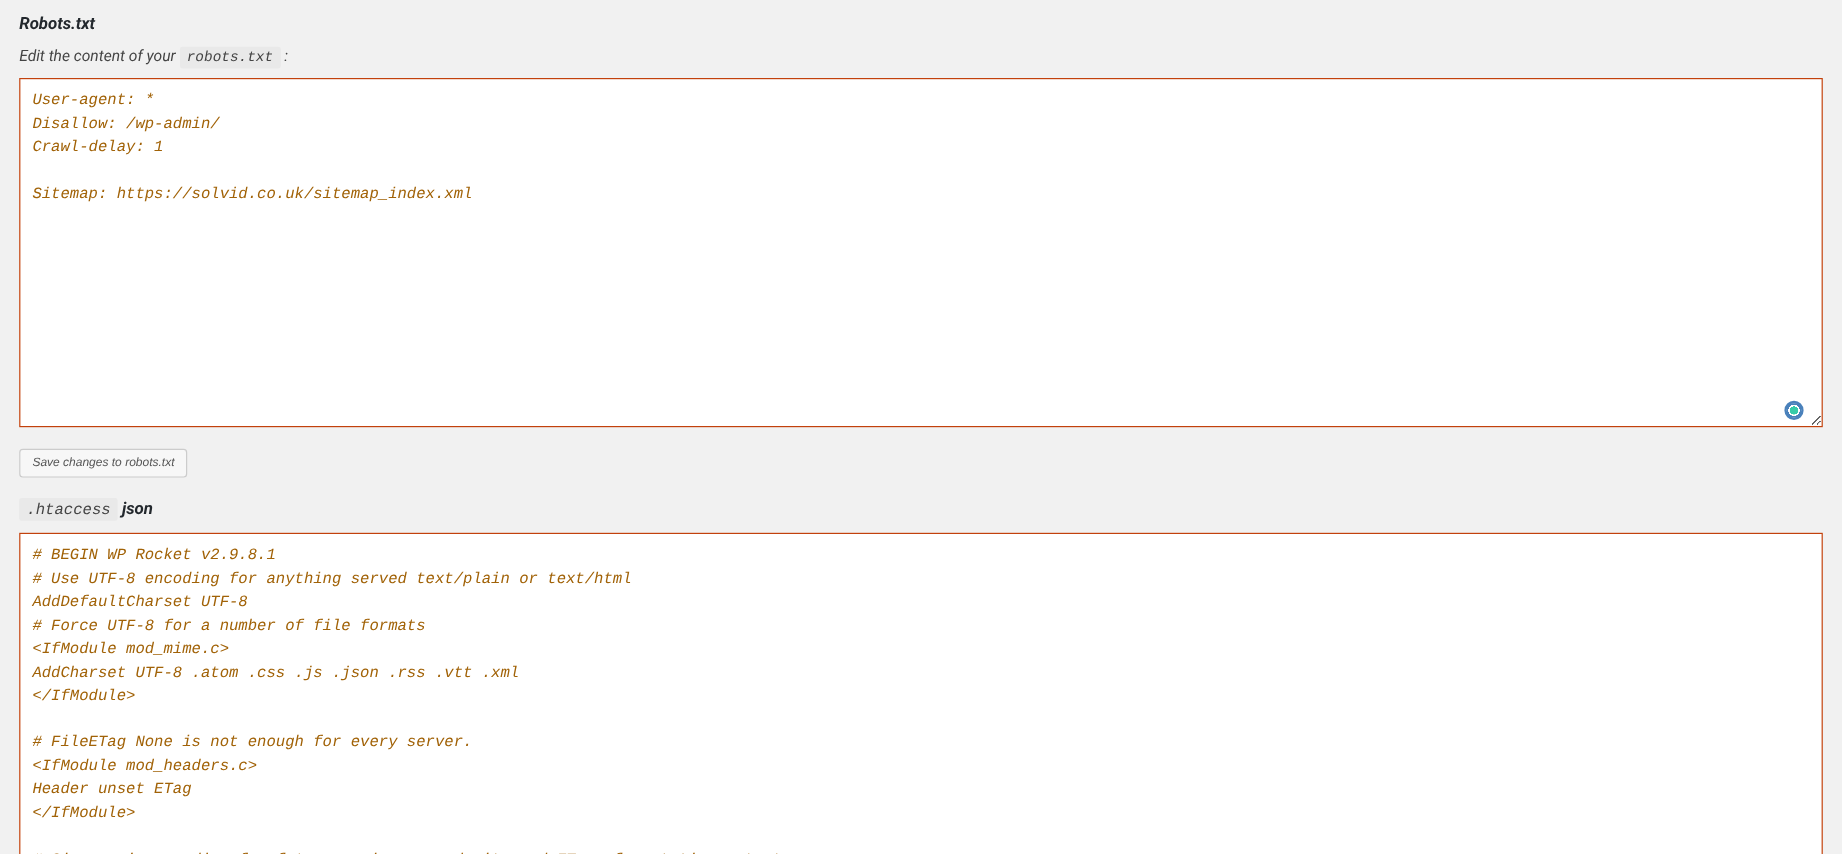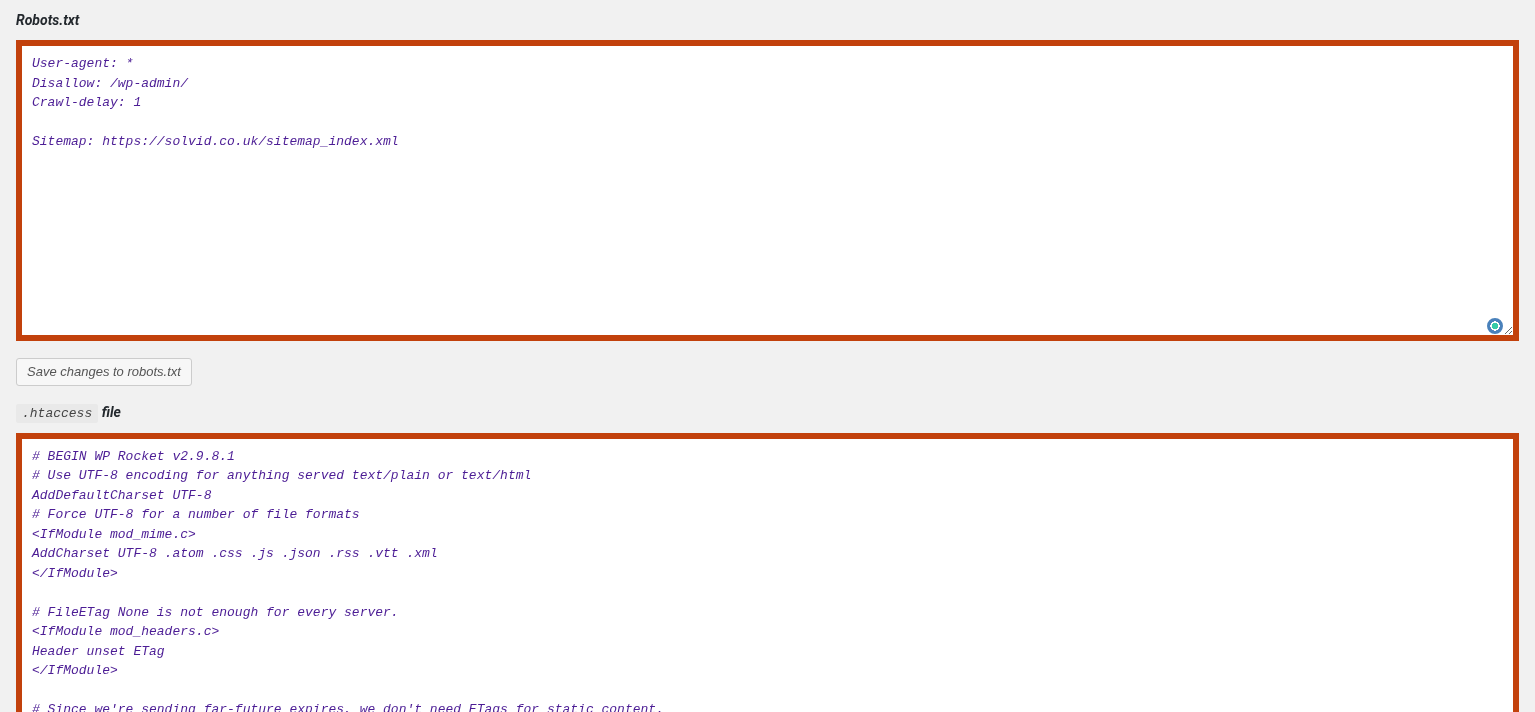--- a/index.html
+++ b/index.html
@@ -52,67 +52,70 @@
     .textarea-wrap {
       position: relative;
       margin-bottom: 14px;
     }
     textarea.file-editor {
       width: 100%;
       font-family: Menlo, Monaco, Consolas, "Courier New", monospace;
       font-size: 13px;
       line-height: 1.5;
       padding: 8px 10px;
-      border: 6px solid #c2410c;
+      border: 1px solid #c2410c;
       background: #fff;
-      color: #4c1d95;
+      color: #a16207;
       resize: both;
       outline: none;
     }
     .grammarly-badge {
       position: absolute;
       right: 16px;
       bottom: 10px;
       width: 16px;
       height: 16px;
       border-radius: 50%;
       border: 2px solid #2b6cb0;
       background: radial-gradient(circle at center, #15c39a 40%, #fff 41% 55%, #2b6cb0 56%);
       opacity: 0.85;
     }
     .save-button {
-      font-size: 13px;
+      font-size: 10px;
       color: #555;
       background: #f7f7f7;
       border: 1px solid #ccc;
       border-radius: 3px;
       padding: 5px 10px;
       cursor: pointer;
       line-height: 1.2;
     }
   </style>
 </head>
 <body>
 
 <div class="section">
   <h3 class="section-title">Robots.txt</h3>
+  <p class="description">
+    <span>Edit the content of your </span><code class="inline-code">robots.txt</code><span> :</span>
+  </p>
   <div class="textarea-wrap">
     <textarea class="file-editor" rows="14" style="">User-agent: *
 Disallow: /wp-admin/
 Crawl-delay: 1
 
 Sitemap: https://solvid.co.uk/sitemap_index.xml</textarea>
     <span class="grammarly-badge"></span>
   </div>
   <button class="save-button">Save changes to robots.txt</button>
 </div>
 
 <div class="section">
   <h3 class="section-title">
-    <code class="inline-code">.htaccess</code><span class="file-suffix"> file</span>
+    <code class="inline-code">.htaccess</code><span class="file-suffix"> json</span>
   </h3>
   <div class="textarea-wrap">
     <textarea class="file-editor" rows="15" style=""># BEGIN WP Rocket v2.9.8.1
 # Use UTF-8 encoding for anything served text/plain or text/html
 AddDefaultCharset UTF-8
 # Force UTF-8 for a number of file formats
 &lt;IfModule mod_mime.c&gt;
 AddCharset UTF-8 .atom .css .js .json .rss .vtt .xml
 &lt;/IfModule&gt;
 

